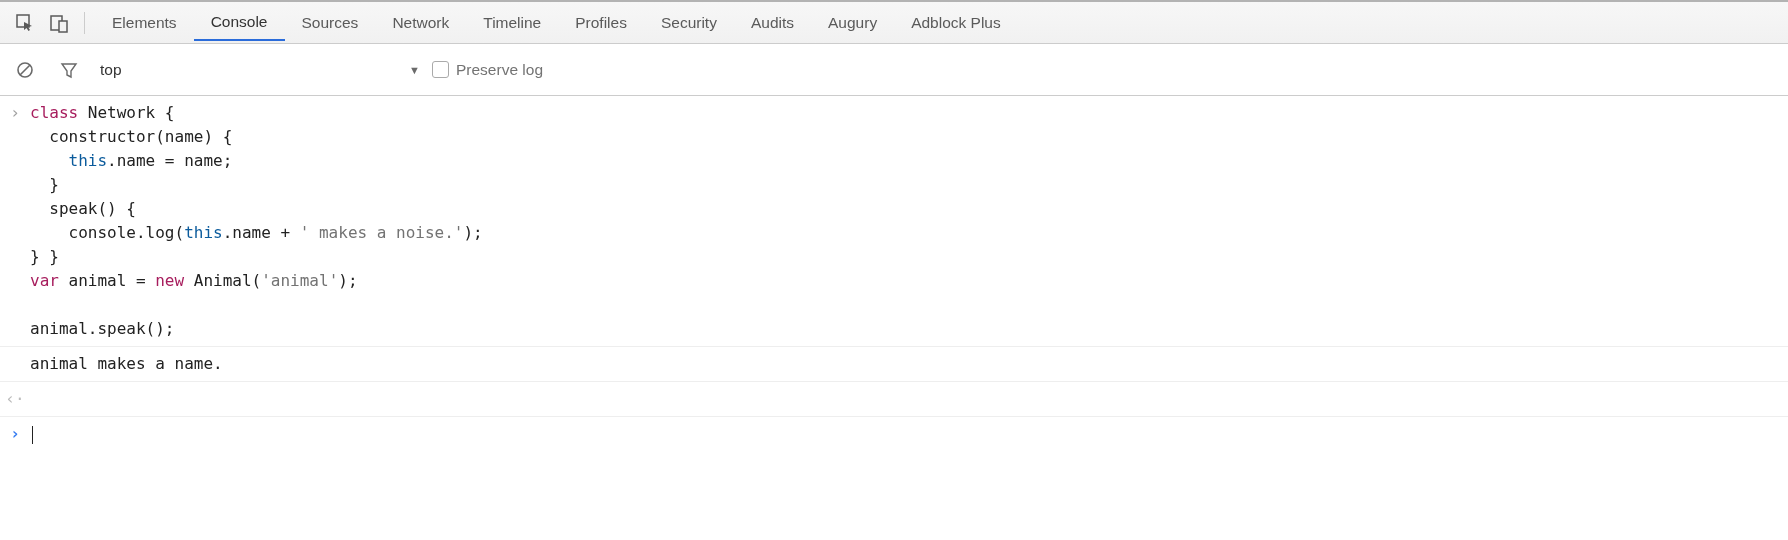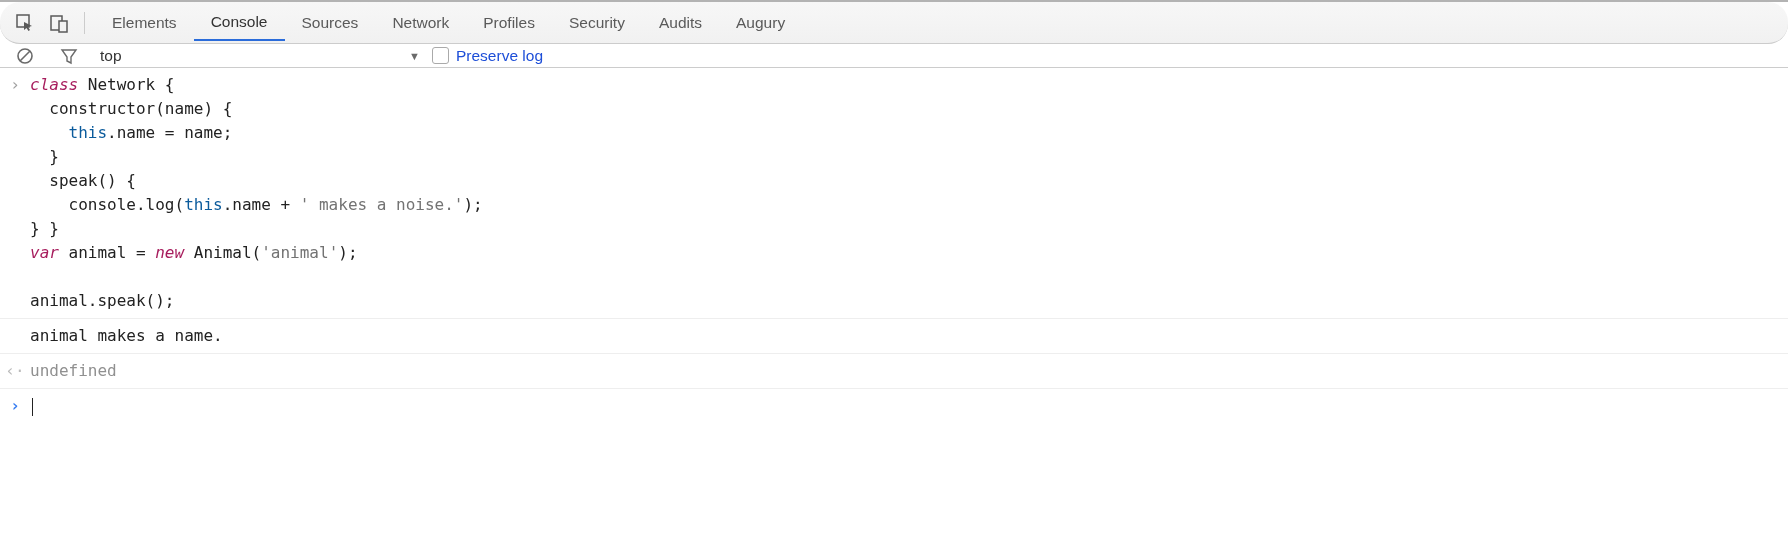--- a/index.html
+++ b/index.html
@@ -16,21 +16,20 @@
     .top-border {
       border-top: 2px solid #b3b3b3;
     }
     .tab-bar {
       display: flex;
       align-items: center;
       height: 42px;
       background: linear-gradient(to bottom, #f7f7f7, #f1f1f1);
       border-bottom: 1px solid #ccc;
       padding-left: 12px;
-      border-radius: 20px;
     }
     .icon-btn {
       width: 26px;
       height: 26px;
       display: flex;
       align-items: center;
       justify-content: center;
       margin-right: 8px;
       cursor: default;
       color: #5a5a5a;
@@ -52,21 +51,21 @@
     }
     .tab.active {
       color: #333;
       border-bottom: 2px solid #2a6cda;
       height: 36px;
       margin-bottom: -1px;
     }
     .toolbar {
       display: flex;
       align-items: center;
-      height: 24px;
+      height: 52px;
       border-bottom: 1px solid #ccc;
       padding-left: 12px;
       background: #fff;
     }
     .toolbar .icon-btn {
       margin-right: 18px;
     }
     .context-select {
       display: flex;
       align-items: center;
@@ -78,21 +77,21 @@
     }
     .dropdown-arrow {
       color: #6a6a6a;
       font-size: 11px;
       margin-left: 6px;
     }
     .checkbox-wrap {
       display: flex;
       align-items: center;
       gap: 7px;
-      color: #1d4ed8;
+      color: #737373;
       font-size: 15.5px;
     }
     .checkbox {
       width: 17px;
       height: 17px;
       border: 1px solid #aaa;
       border-radius: 3px;
       background: #fff;
     }
     .console-area {
@@ -119,21 +118,21 @@
     .gutter.input { color: #a0a0a0; }
     .gutter.output { color: #bbb; }
     .gutter.prompt { color: #367cf1; font-weight: bold; }
     .content {
       flex: 1;
       white-space: pre;
       color: #222;
       padding-top: 0;
     }
     .content.dim { color: #909090; }
-    .kw { color: #a71d5d; font-style: italic; }
+    .kw { color: #a71d5d; }
     .this { color: #0b5b9c; }
     .str { color: #737373; }
     .cursor {
       display: inline-block;
       width: 1px;
       height: 18px;
       background: #222;
       vertical-align: middle;
       margin-left: 2px;
     }
@@ -155,24 +154,26 @@
     <svg width="20" height="20" viewBox="0 0 20 20">
       <rect x="2" y="3" width="11" height="14" fill="none" stroke="#5a5a5a" stroke-width="1.5"></rect>
       <rect x="10" y="8" width="8" height="11" fill="#f3f3f3" stroke="#5a5a5a" stroke-width="1.5"></rect>
     </svg>
   </div>
   <div class="sep"></div>
   <div class="tab">Elements</div>
   <div class="tab active">Console</div>
   <div class="tab">Sources</div>
   <div class="tab">Network</div>
+  <div class="tab">Timeline</div>
   <div class="tab">Profiles</div>
   <div class="tab">Security</div>
   <div class="tab">Audits</div>
   <div class="tab">Augury</div>
+  <div class="tab">Adblock Plus</div>
 </div>
 
 <div class="toolbar">
   <div class="icon-btn">
     <svg width="18" height="18" viewBox="0 0 18 18">
       <circle cx="9" cy="9" r="7" fill="none" stroke="#6a6a6a" stroke-width="1.6"></circle>
       <line x1="4" y1="14" x2="14" y2="4" stroke="#6a6a6a" stroke-width="1.6"></line>
     </svg>
   </div>
   <div class="icon-btn">
@@ -206,21 +207,20 @@
 <span>animal.speak();</span></div>
   </div>
 
   <div class="console-row">
     <div class="gutter"></div>
     <div class="content">animal makes a name.</div>
   </div>
 
   <div class="console-row">
     <div class="gutter output">‹·</div>
-    <div class="content dim">undefined</div>
   </div>
 
   <div class="console-row no-border">
     <div class="gutter prompt">›</div>
     <div class="content"><span class="cursor"></span></div>
   </div>
 
 </div>
 
 </body></html>

